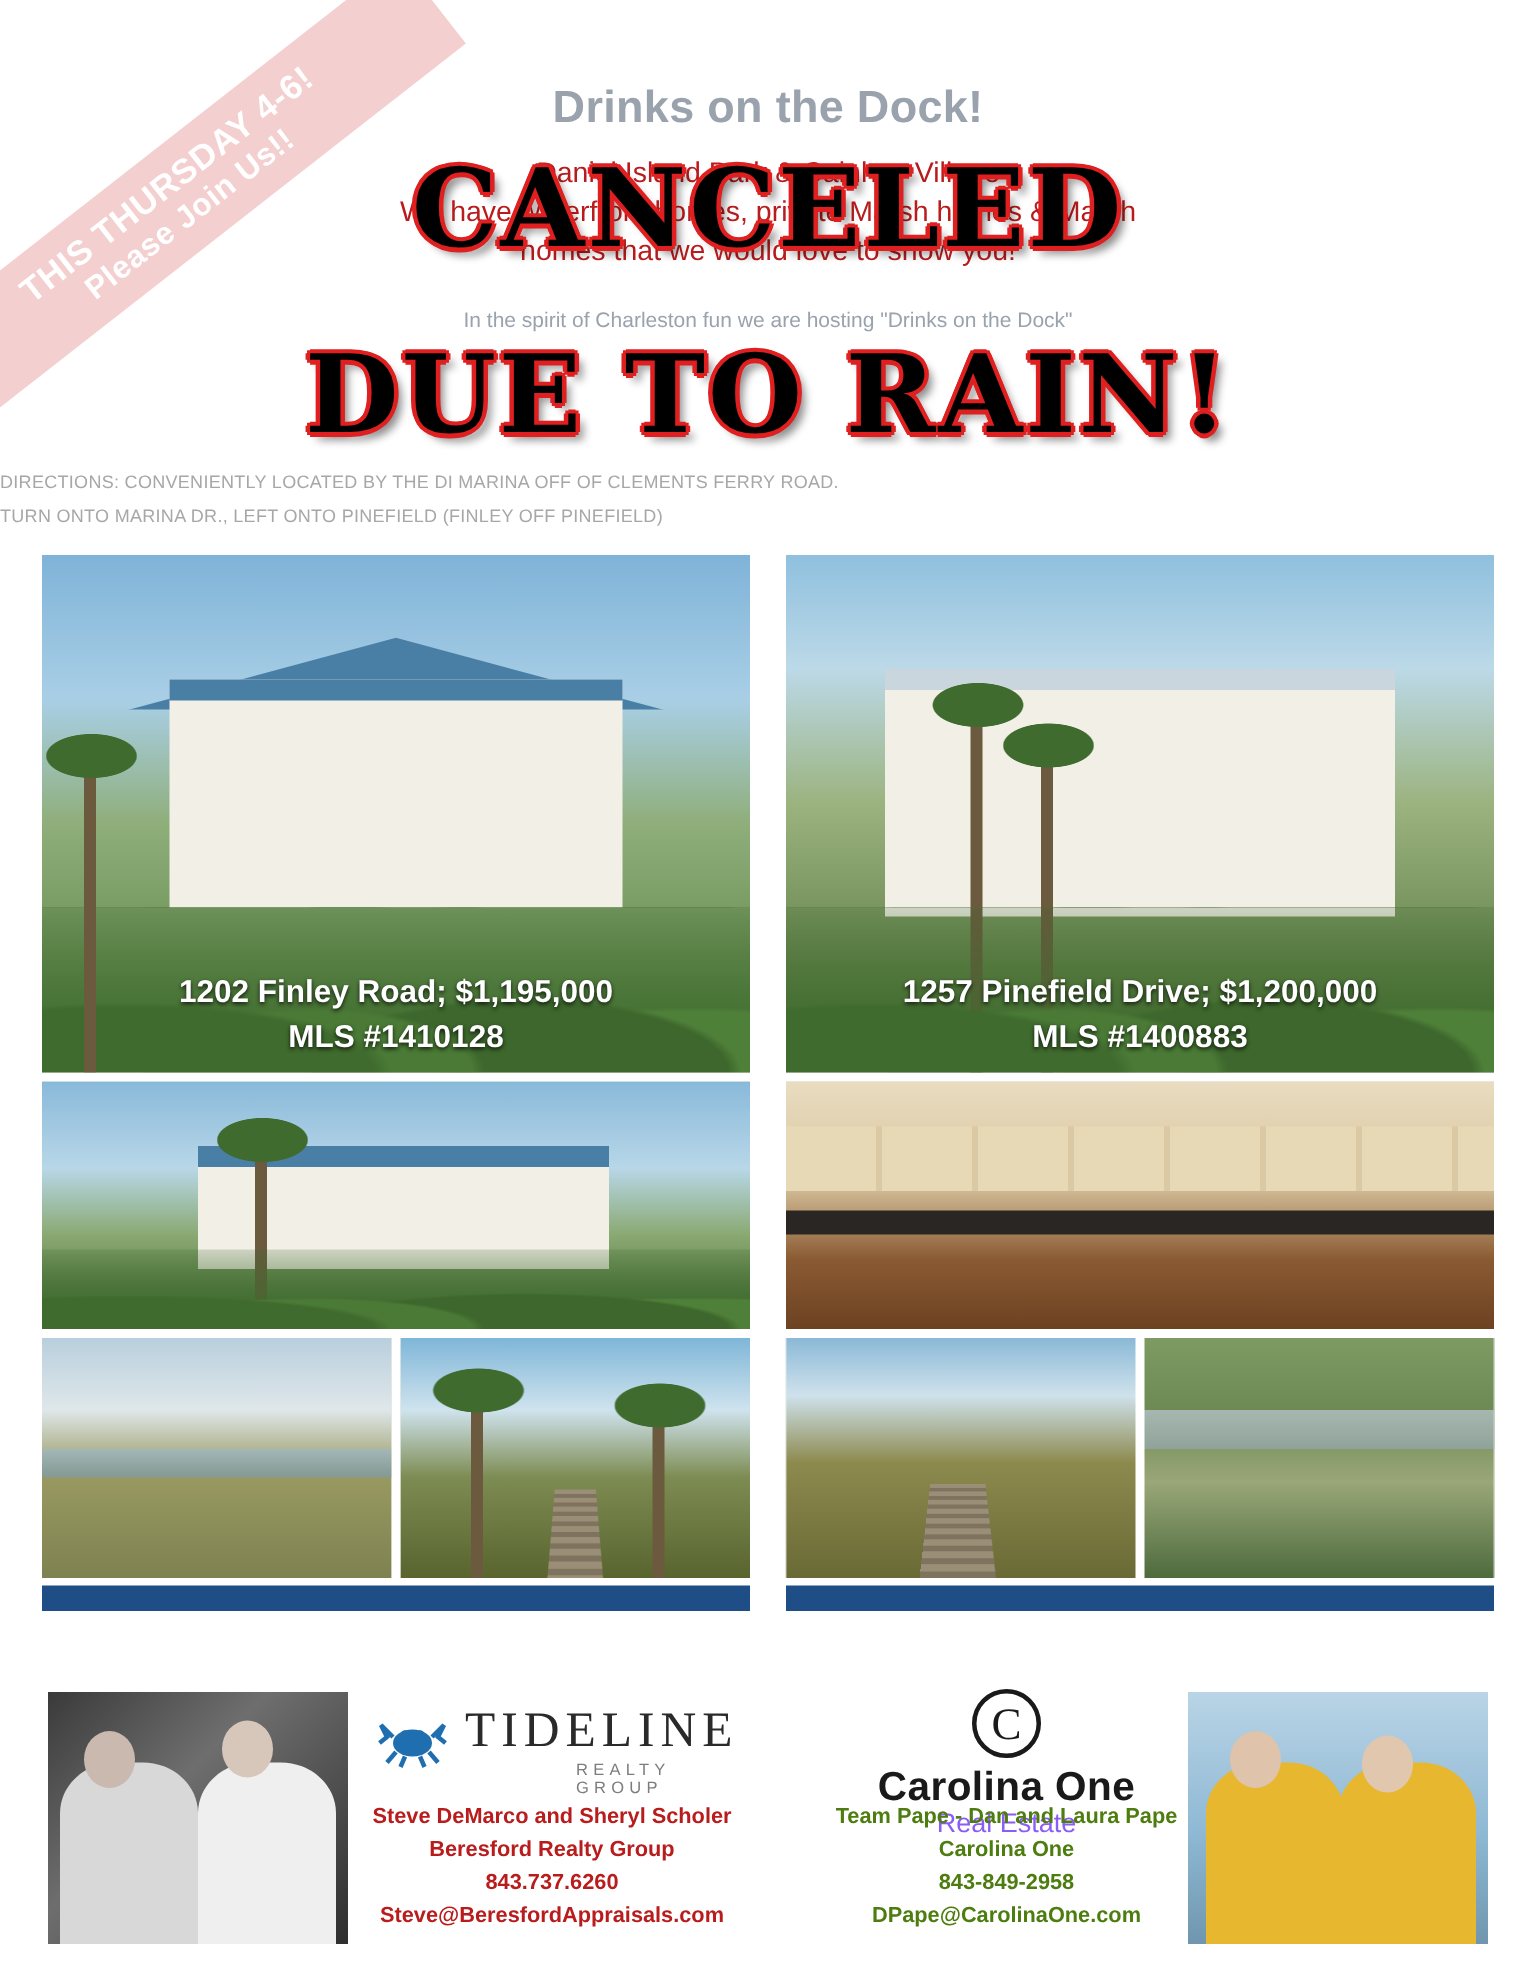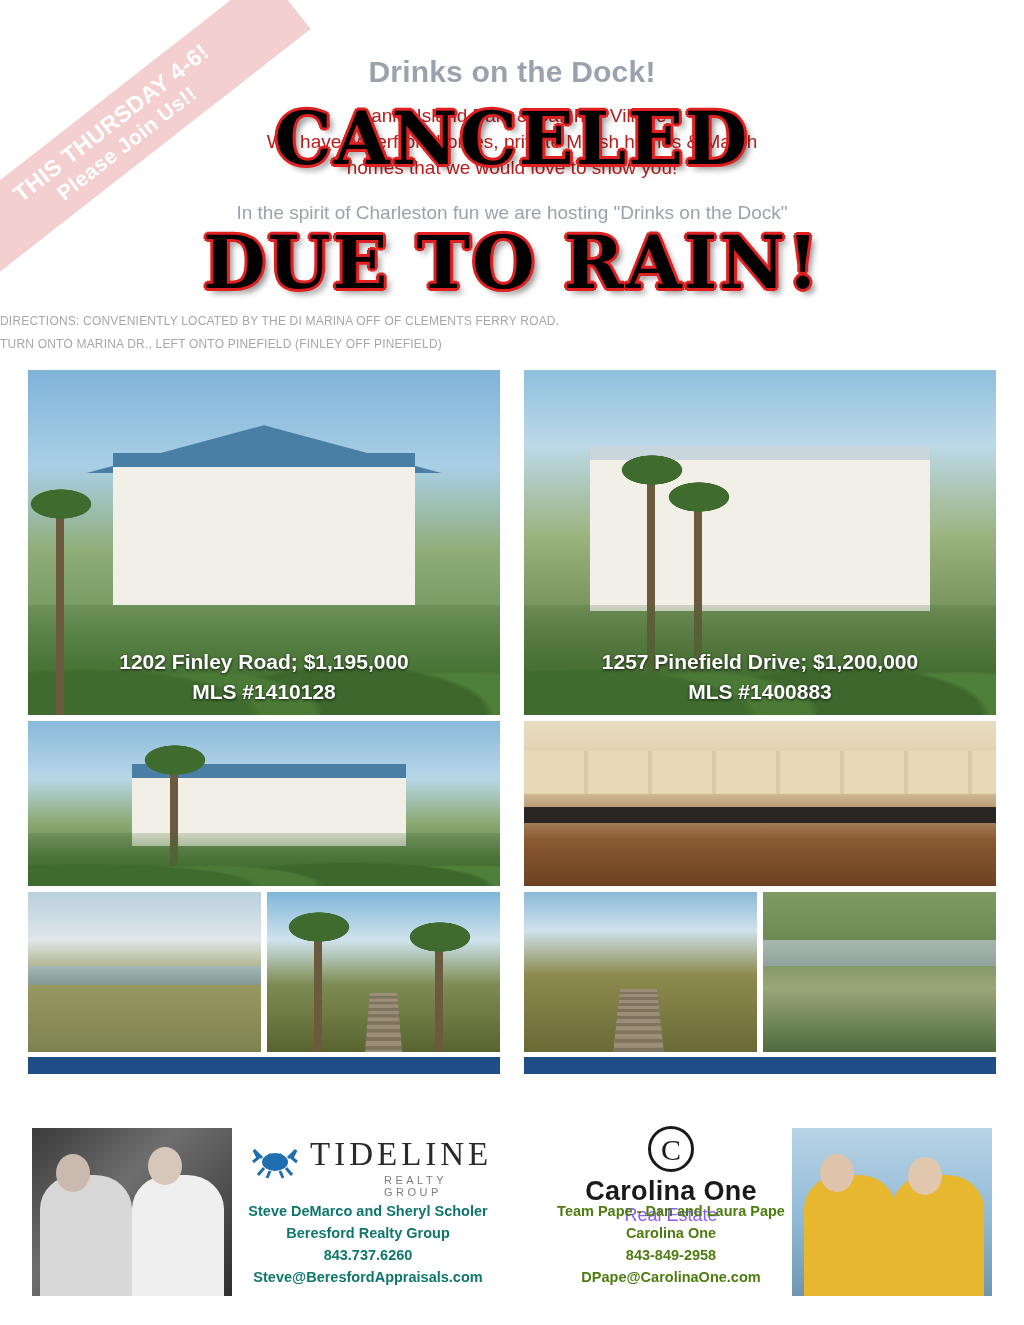--- a/index.html
+++ b/index.html
@@ -37,21 +37,21 @@
     top: 103px; left: 0; width: 1024px;
     text-align: center;
     font-size: 19px;
     color: #b91c1c;
     line-height: 26px;
   }
   .sub2 {
     position: absolute;
     top: 200px; left: 0; width: 1024px;
     text-align: center;
-    font-size: 19px;
+    font-size: 14px;
     color: #9aa3ad;
     line-height: 26px;
   }
   .bluebar {
     position: absolute;
     top: 233px; left: 18px;
     width: 988px; height: 62px;
     background: #9fb0c4;
   }
   .bluebar-text {
@@ -300,21 +300,21 @@
     letter-spacing: 3.5px;
     color: #7d7d7d;
   }
   .contact-left {
     position: absolute;
     top: 90px; left: 238px;
     width: 260px;
     text-align: center;
     font-size: 14.5px;
     font-weight: bold;
-    color: #0f766e;
+    color: #b91c1c;
     line-height: 22px;
   }
 
   
   .carolina {
     position: absolute;
     top: 16px; left: 546px;
     width: 250px;
     text-align: center;
   }

